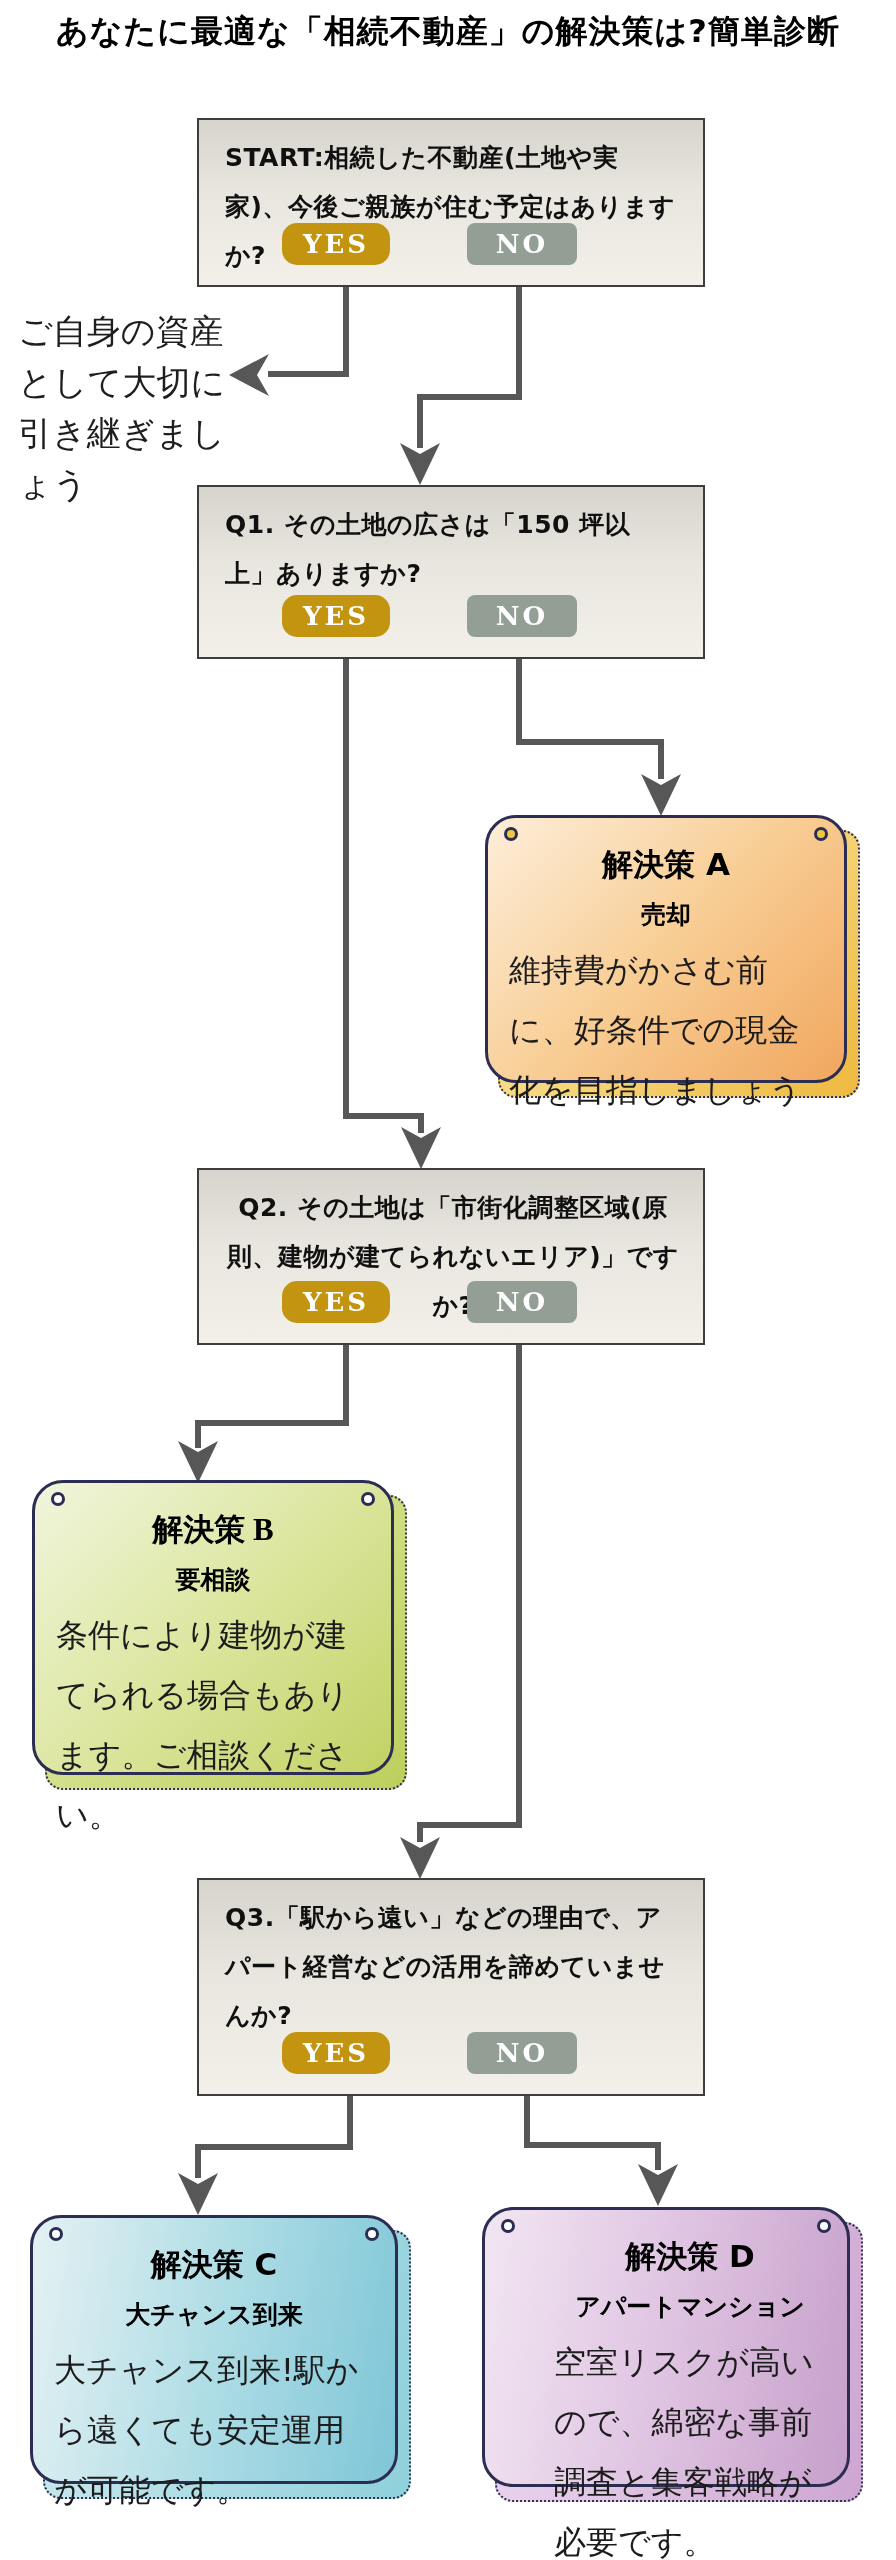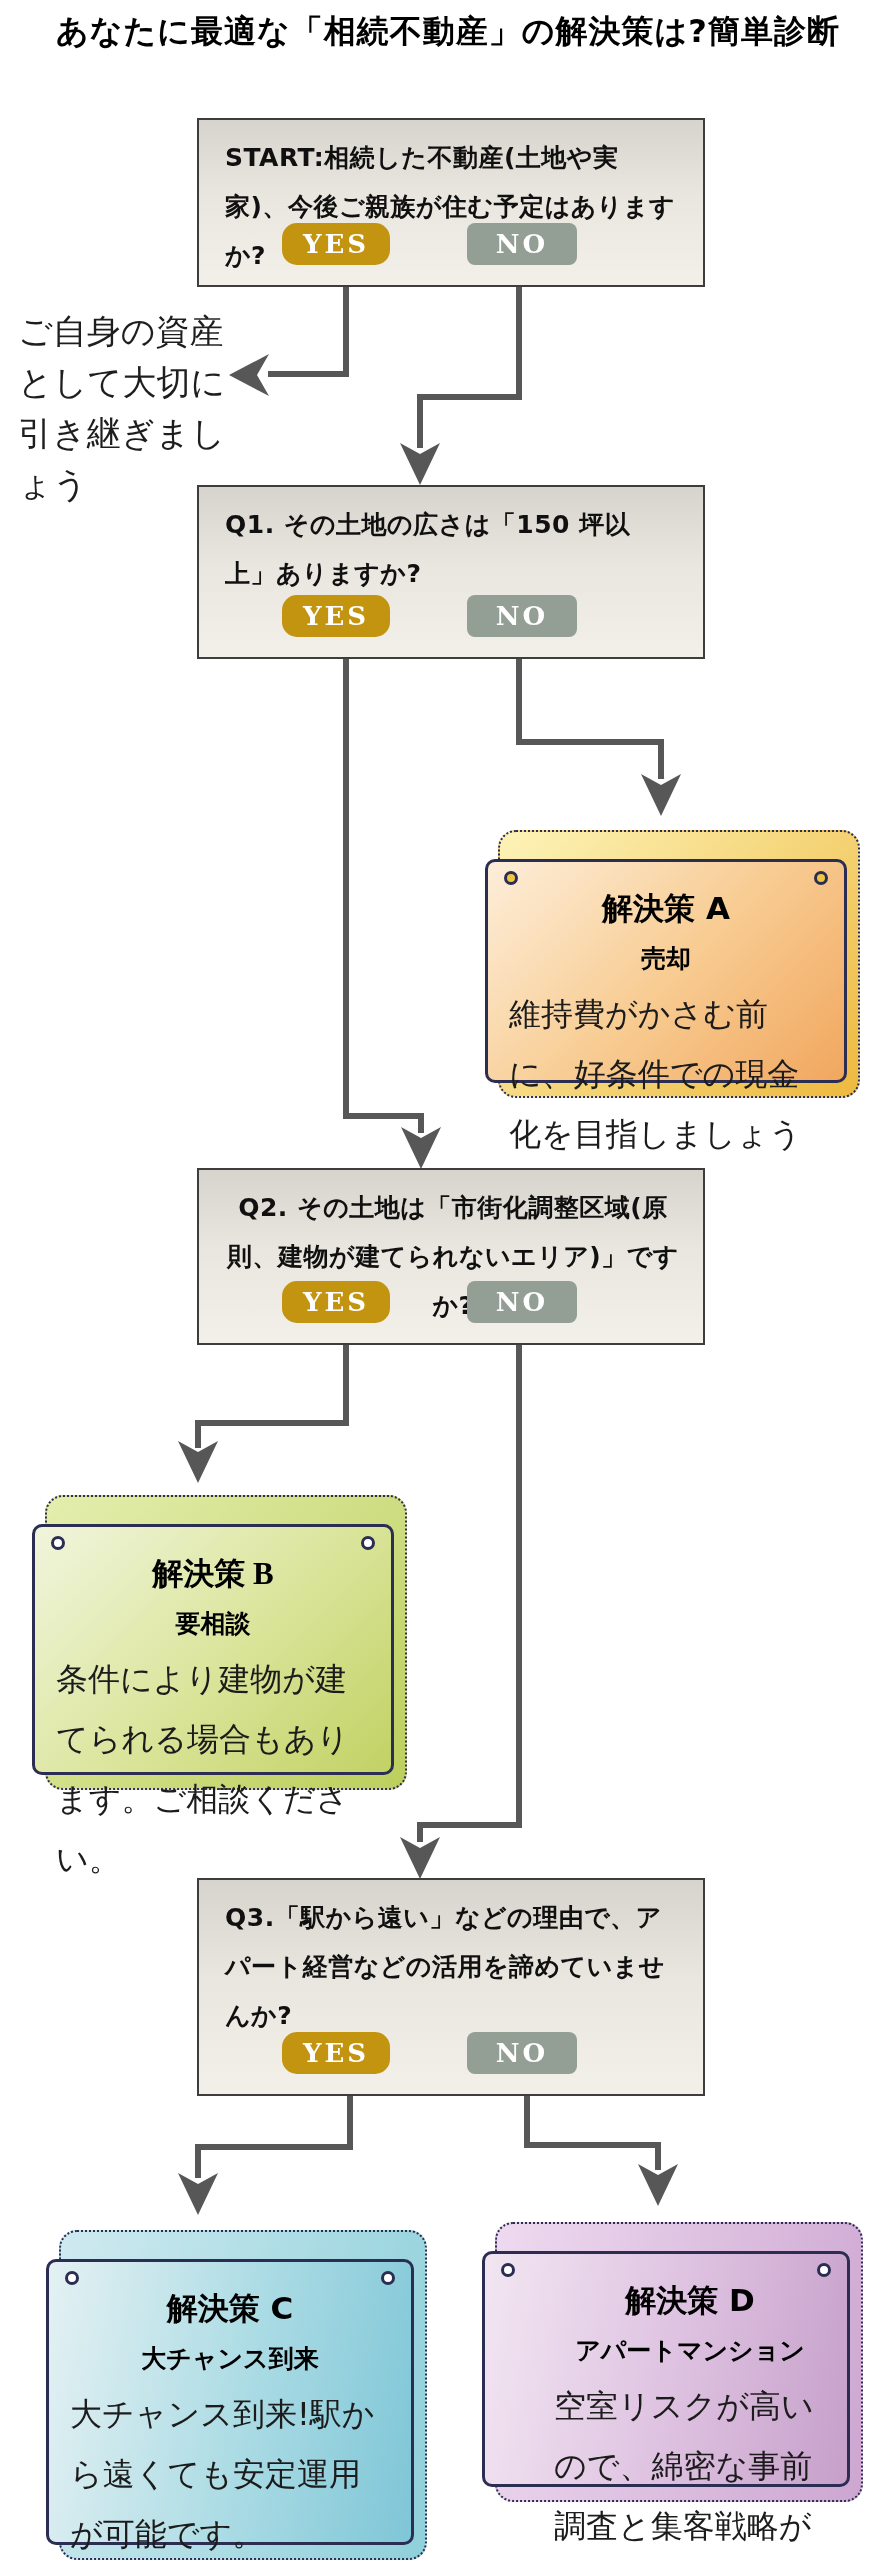--- a/index.html
+++ b/index.html
@@ -30,22 +30,22 @@
   .arrow svg{display:block;width:100%;height:100%;}
   .arrow path{fill:#575757;}
 
   .note{position:absolute;left:18px;top:306px;width:234px;
     font-size:34px;line-height:51px;color:#1e1e1e;}
 
   
   .card{position:absolute;}
   .card-shadow{position:absolute;inset:0;transform:translate(13px,15px);
     border:2px dotted #2b2d52;border-radius:18px;}
-  .card-face{position:absolute;inset:0;border:3px solid #2b2d52;border-radius:10px;
-    box-sizing:border-box;margin-top:44px;}
+  .card-face{position:absolute;inset:0;border:3px solid #2b2d52;border-radius:31px;
+    box-sizing:border-box;}
   .pin{position:absolute;top:9px;width:14px;height:14px;border-radius:50%;
     border:3px solid #2b2d52;box-sizing:border-box;background:#ffffff;}
   .pin-l{left:16px;} .pin-r{right:16px;}
   .card-title{text-align:center;font-weight:bold;font-size:31px;color:#000;margin-top:26px;}
   .card-subtitle{text-align:center;font-weight:bold;font-size:25px;color:#000;margin-top:12px;}
   .card-text{font-size:32px;line-height:60px;color:#1c1c1c;margin-top:9px;padding:0 21px;}
 
   .card-a .card-shadow{background:linear-gradient(135deg,#fdf3b8 0%,#eeb93f 100%);}
   .card-a .card-face{background:linear-gradient(135deg,#fdeeda 0%,#f8cd94 50%,#f1a75f 100%);}
   .card-a .pin{background:#eec63f;}
@@ -178,21 +178,21 @@
       <div class="card-text">条件により建物が建てられる場合もあります。ご相談ください。</div>
     </div>
   </div>
 
   <div class="qbox" style="top:1878px;height:218px;">
     <div class="qtext">Q3.「駅から遠い」などの理由で、アパート経営などの活用を諦めていませんか?</div>
     <div class="btn btn-yes">YES</div>
     <div class="btn btn-no">NO</div>
   </div>
 
-  <div class="card card-c" style="left:46px;top:2215px;width:368px;height:330px;">
+  <div class="card card-c" style="left:30px;top:2215px;width:368px;height:269px;">
     <div class="card-shadow"></div>
     <div class="card-face">
       <span class="pin pin-l"></span>
       <span class="pin pin-r"></span>
       <div class="card-title">解決策 C</div>
       <div class="card-subtitle">大チャンス到来</div>
       <div class="card-text">大チャンス到来!駅から遠くても安定運用が可能です。</div>
     </div>
   </div>
 

